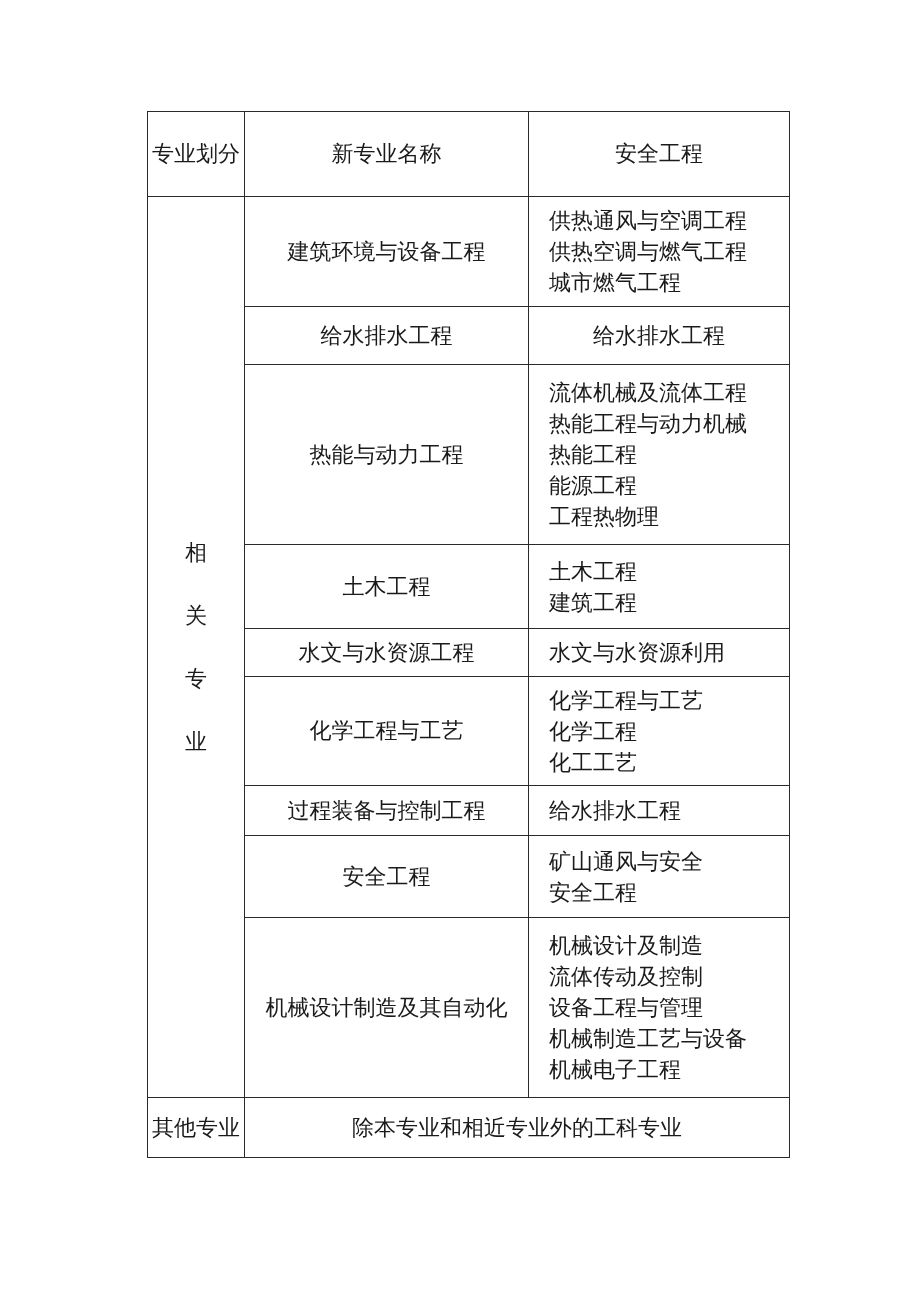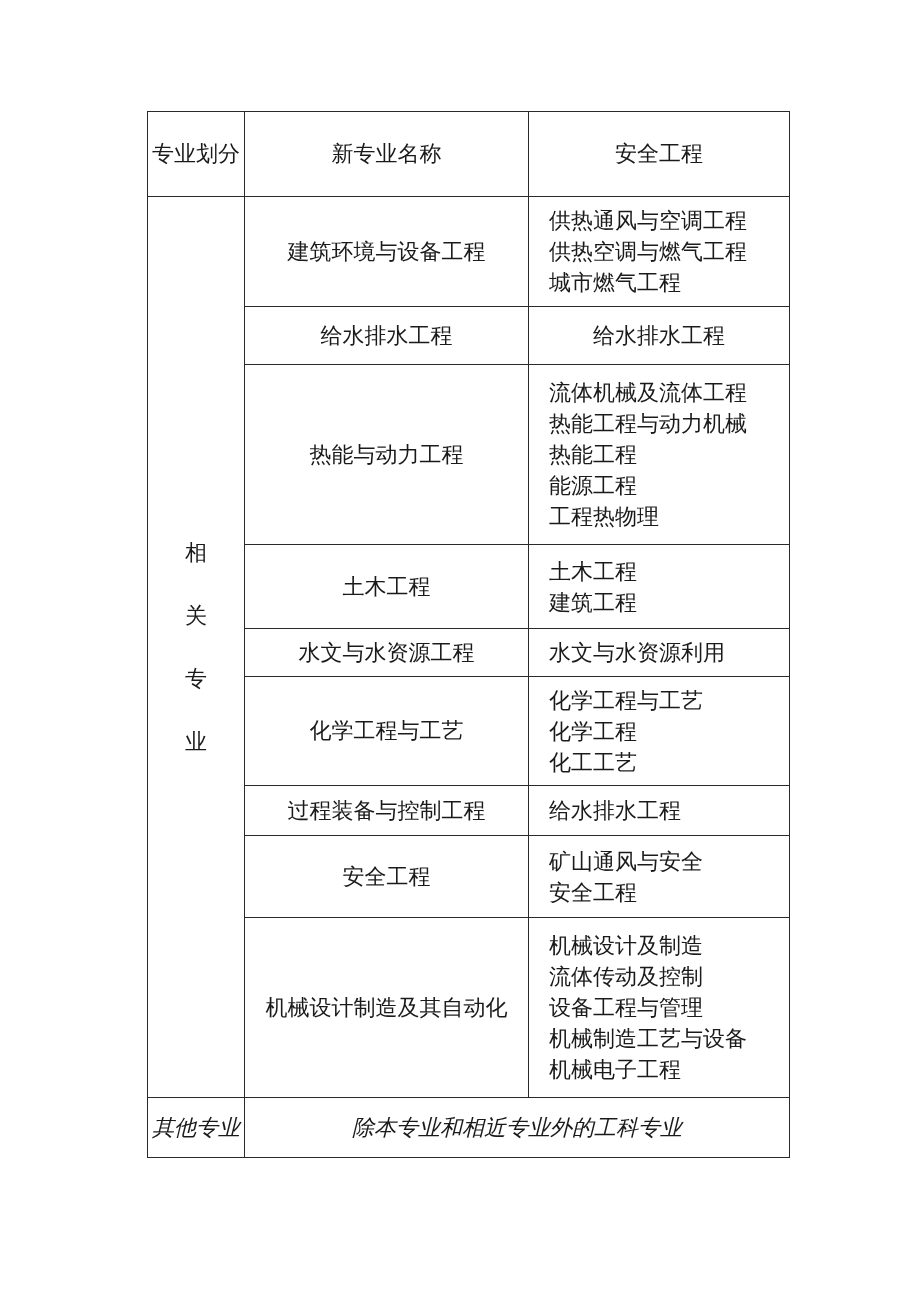--- a/index.html
+++ b/index.html
@@ -104,18 +104,18 @@
       <tr style="height: 180px;">
         <td class="center">机械设计制造及其自动化</td>
         <td class="olds">
           <div>机械设计及制造</div>
           <div>流体传动及控制</div>
           <div>设备工程与管理</div>
           <div>机械制造工艺与设备</div>
           <div>机械电子工程</div>
         </td>
       </tr>
-      <tr style="height: 60px; font-style: italic;">
+      <tr style="height: 60px;">
         <td class="center">其他专业</td>
         <td colspan="2" class="center">除本专业和相近专业外的工科专业</td>
       </tr>
     </tbody>
 </table>
 
 </body></html>

